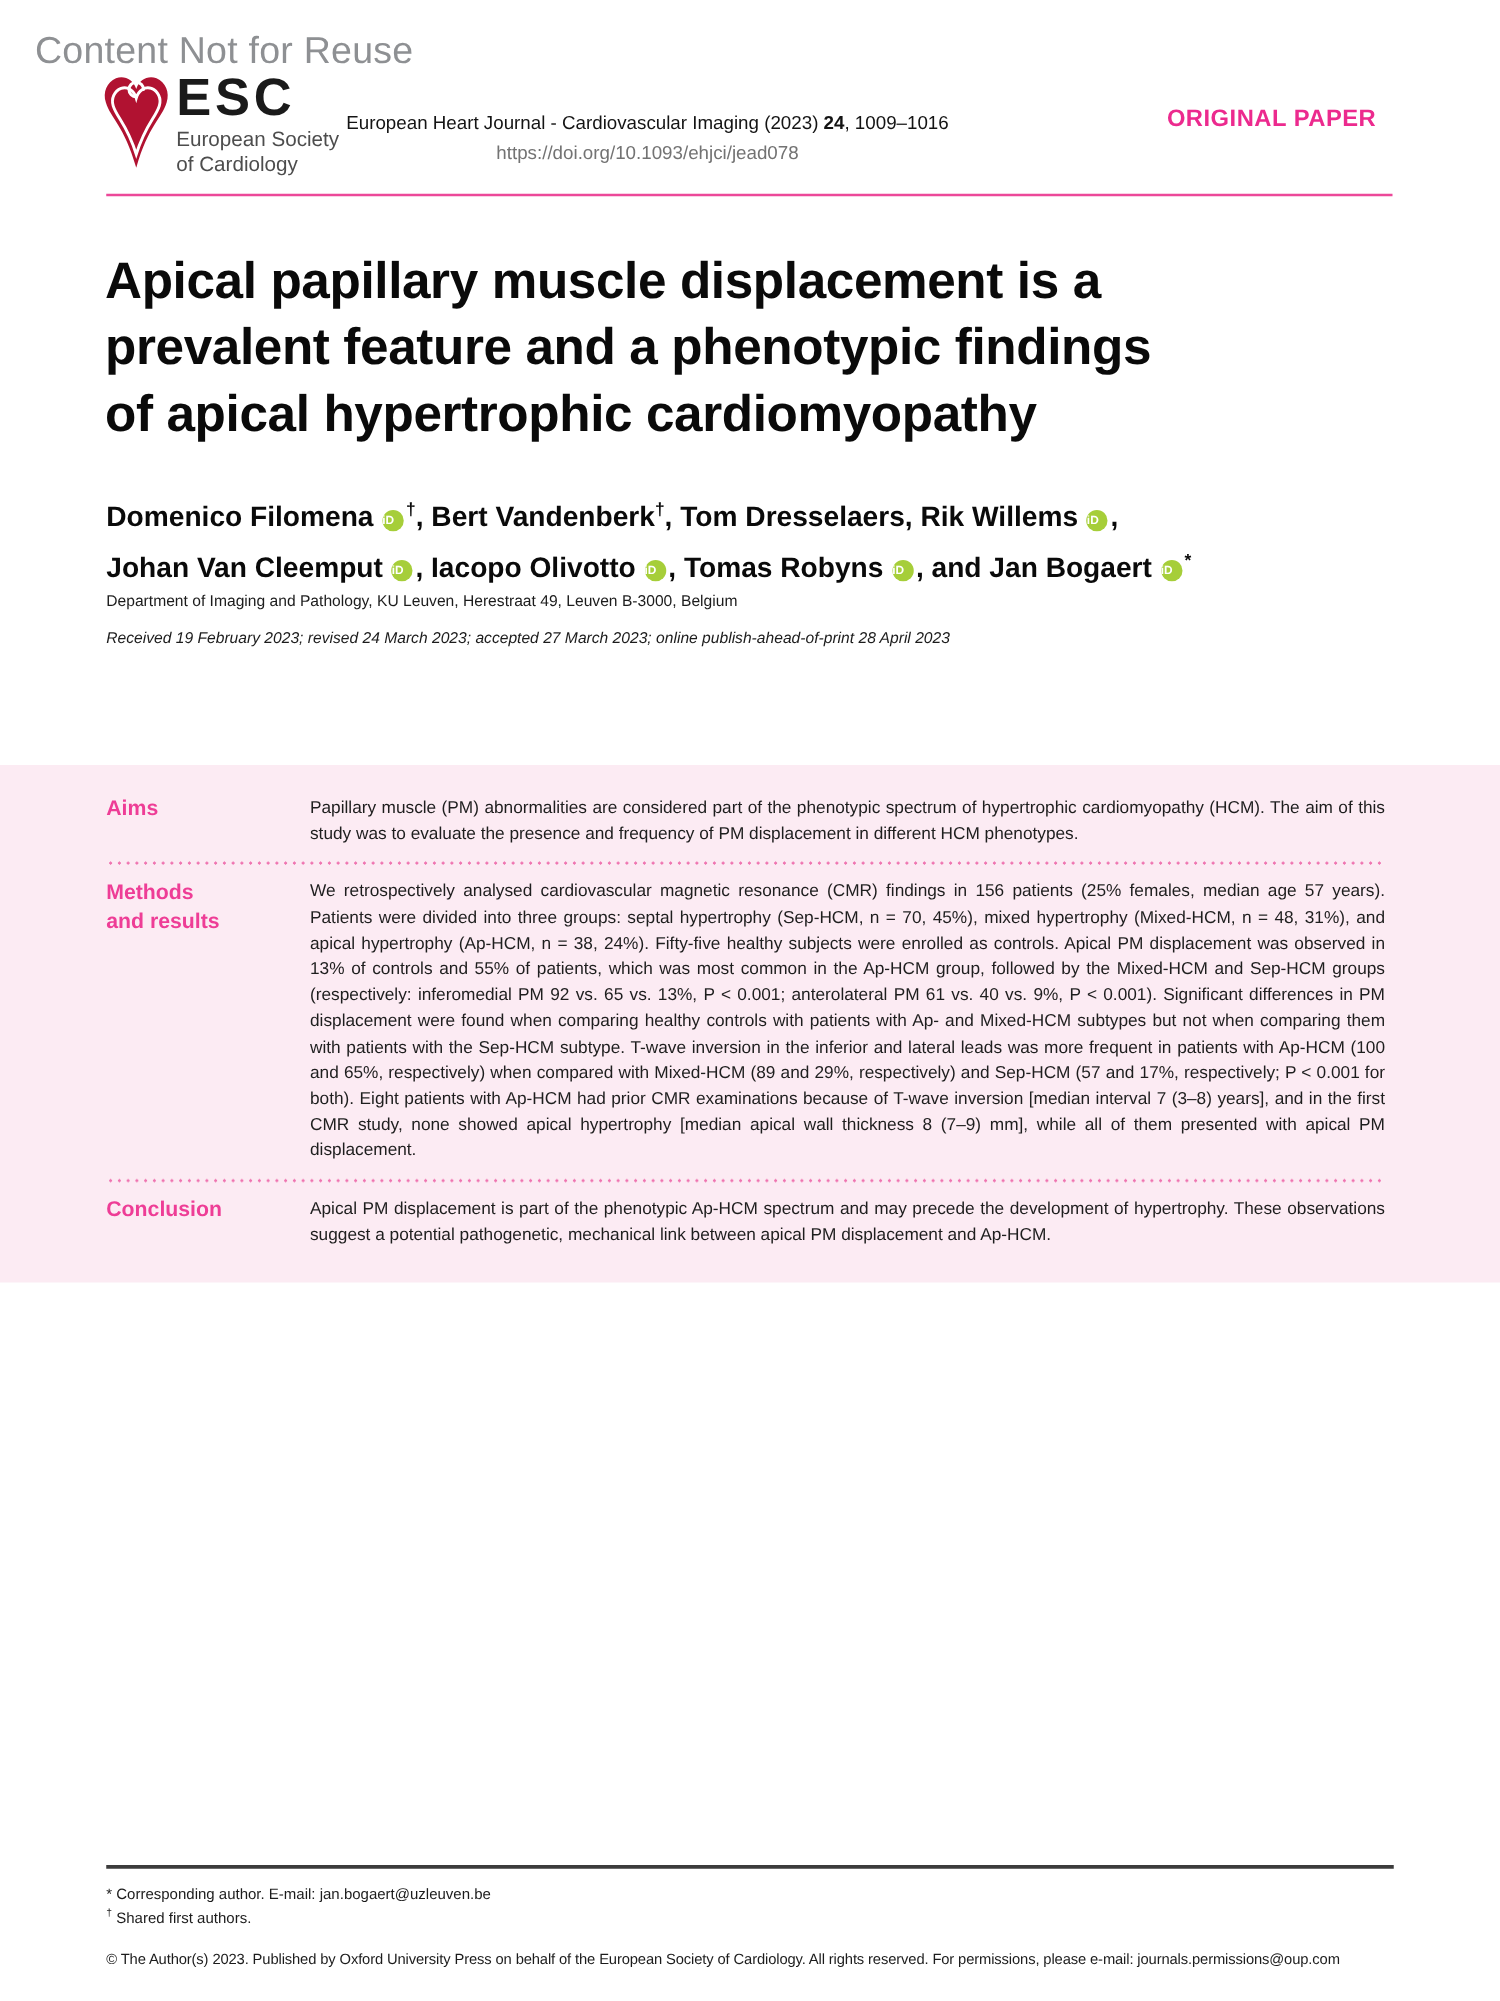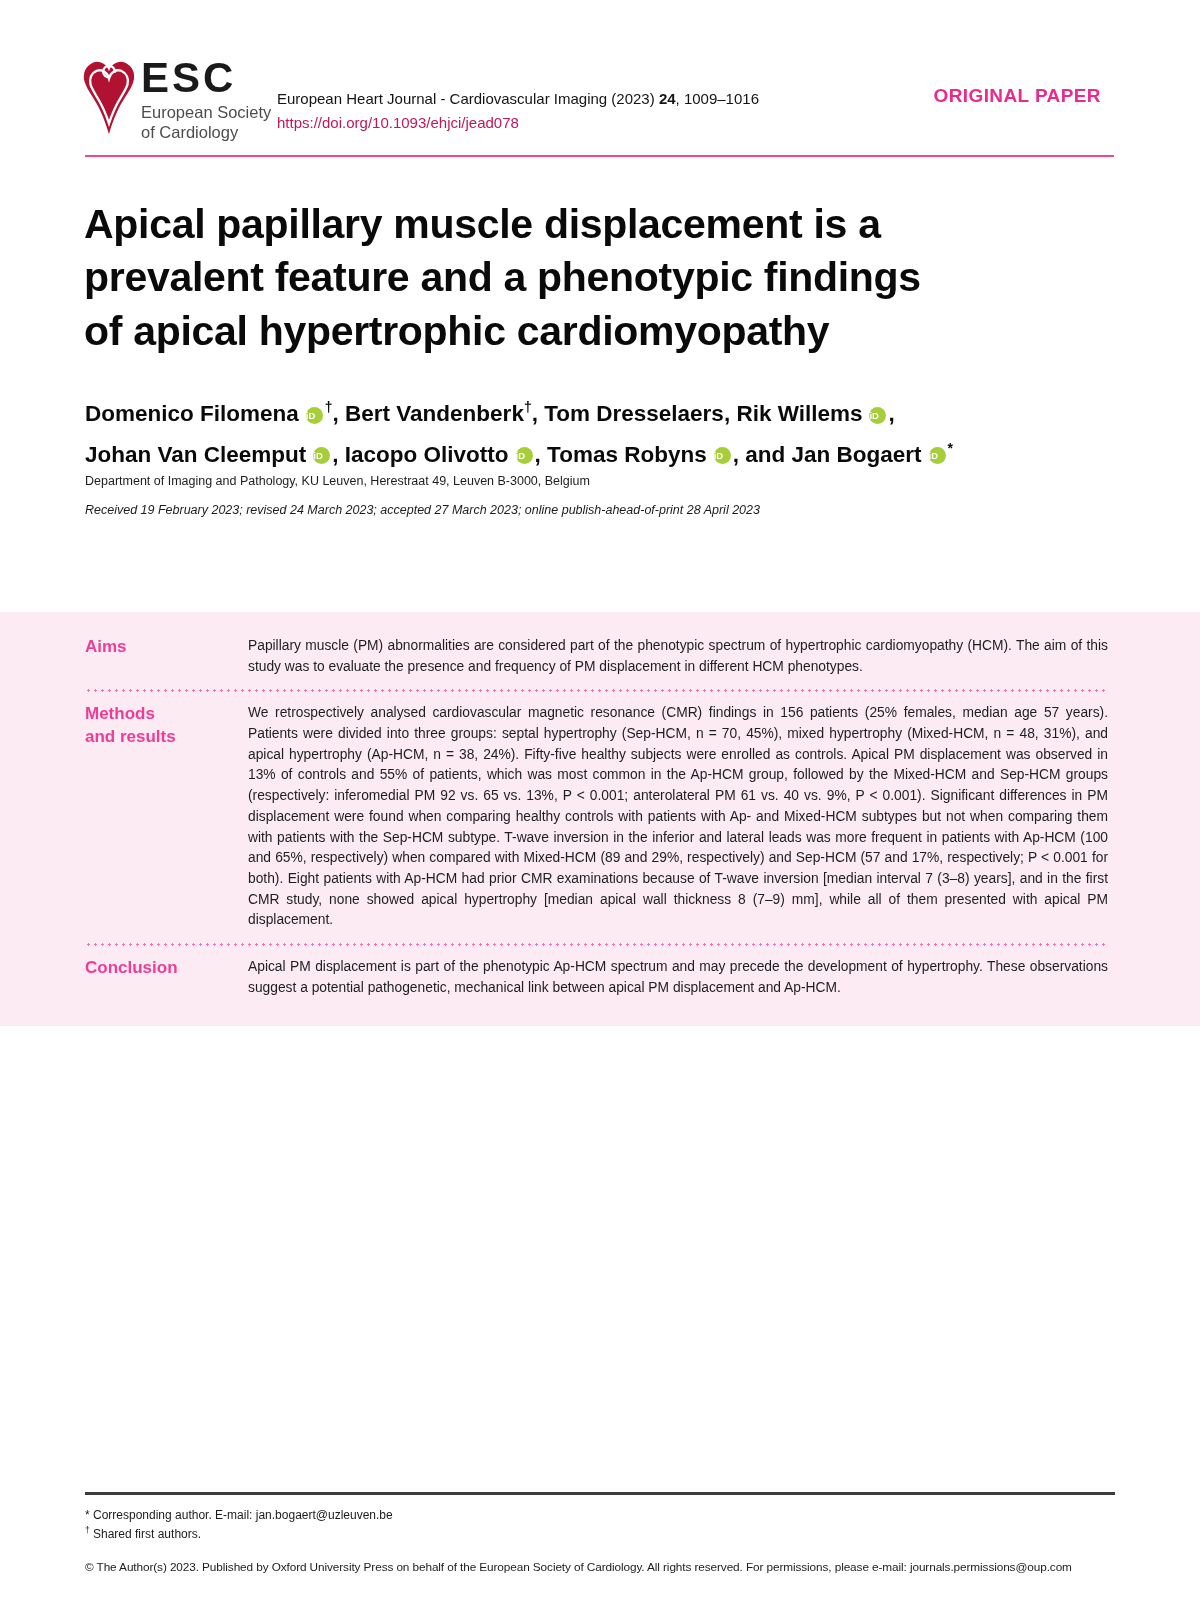--- a/index.html
+++ b/index.html
@@ -17,21 +17,21 @@
     font-size: 30px; color: #8e9093; letter-spacing: 0.2px;
   }
   .logo { position: absolute; left: 82px; top: 56px; display: flex; align-items: flex-start; }
   .logo svg { display: block; }
   .logo-text { margin-left: 5px; }
   .esc-acronym { font-size: 42px; font-weight: 600; letter-spacing: 3px; color: #1a1a1a; line-height: 1.05; }
   .esc-society { font-size: 16.5px; color: #4d4d4d; line-height: 1.18; margin-top: 3px; }
 
   .citation { position: absolute; left: 277px; top: 87px; font-size: 15px; color: #141414; line-height: 1.6; }
   .citation .vol { font-weight: 700; }
-  .doi-line { color: #be185d; text-decoration: none; }
+  .doi-line { color: #737373; text-decoration: none; text-align: center; }
 
   .badge {
     position: absolute; right: 99px; top: 85px;
     font-size: 19px; font-weight: 800; color: #ec2a8e; letter-spacing: 0.4px;
   }
   .header-rule { position: absolute; left: 85px; right: 86px; top: 155px; height: 2px; background: #ec4899; }
 
   
   .title {
     position: absolute; left: 84px; top: 198px; width: 1040px;
@@ -77,20 +77,21 @@
   .fn { font-size: 12px; color: #1c1c1c; line-height: 1.45; }
   .fn-first { margin-top: 12px; }
   .fn sup { font-size: 70%; }
   .copyright { margin-top: 17px; font-size: 11.8px; color: #1c1c1c; letter-spacing: -0.1px; }
 </style>
 </head>
 <body>
 
 <div class="page">
 
+  <div class="watermark">Content Not for Reuse</div>
 
   <div class="logo">
     <span>
       <svg viewBox="0 0 60 92" width="54" height="88" aria-hidden="true">
         <path d="M30,14 C32.5,5.5 41,1.5 48,4.5 C56,8 60,17 57,26 C52.5,40.5 41,46 30,84 C19,46 7.5,40.5 3,26 C0,17 4,8 12,4.5 C19,1.5 27.5,5.5 30,14 Z" fill="#b11231"></path>
         <path d="M30,22 C32,15 38,11.5 43.5,13.5 C49.5,16 52.5,22.5 50.5,29 C47,40 38.5,45 30,72 C21.5,45 13,40 9.5,29 C7.5,22.5 10.5,16 16.5,13.5 C22,11.5 28,15 30,22 Z" fill="none" stroke="#ffffff" stroke-width="2.6"></path>
         <path d="M30,21 a6.5,6.5 0 1 1 6.5,-6.5" fill="none" stroke="#ffffff" stroke-width="2.6" stroke-linecap="round"></path>
       </svg>
     </span>
     <div class="logo-text">

